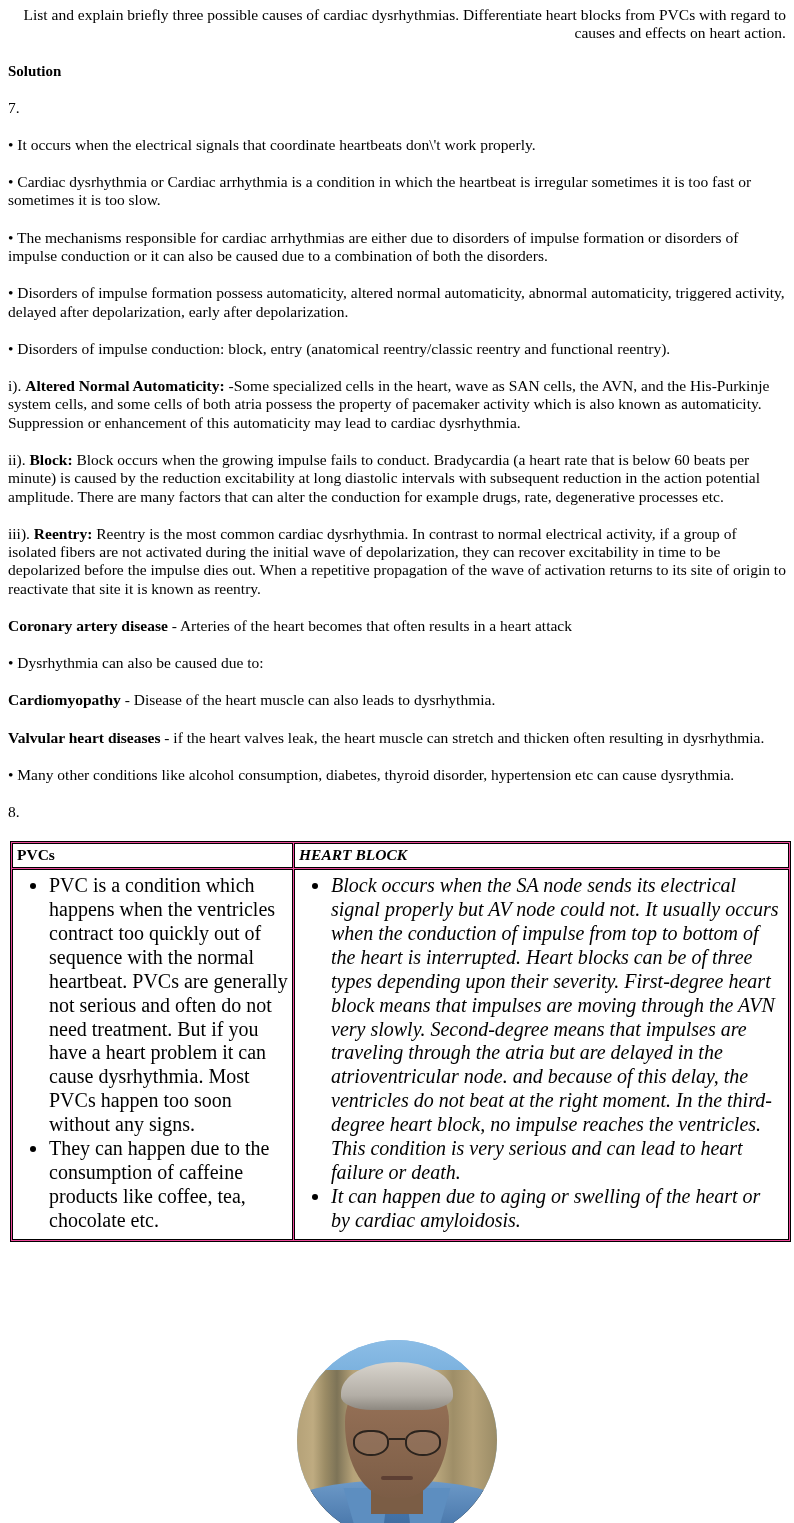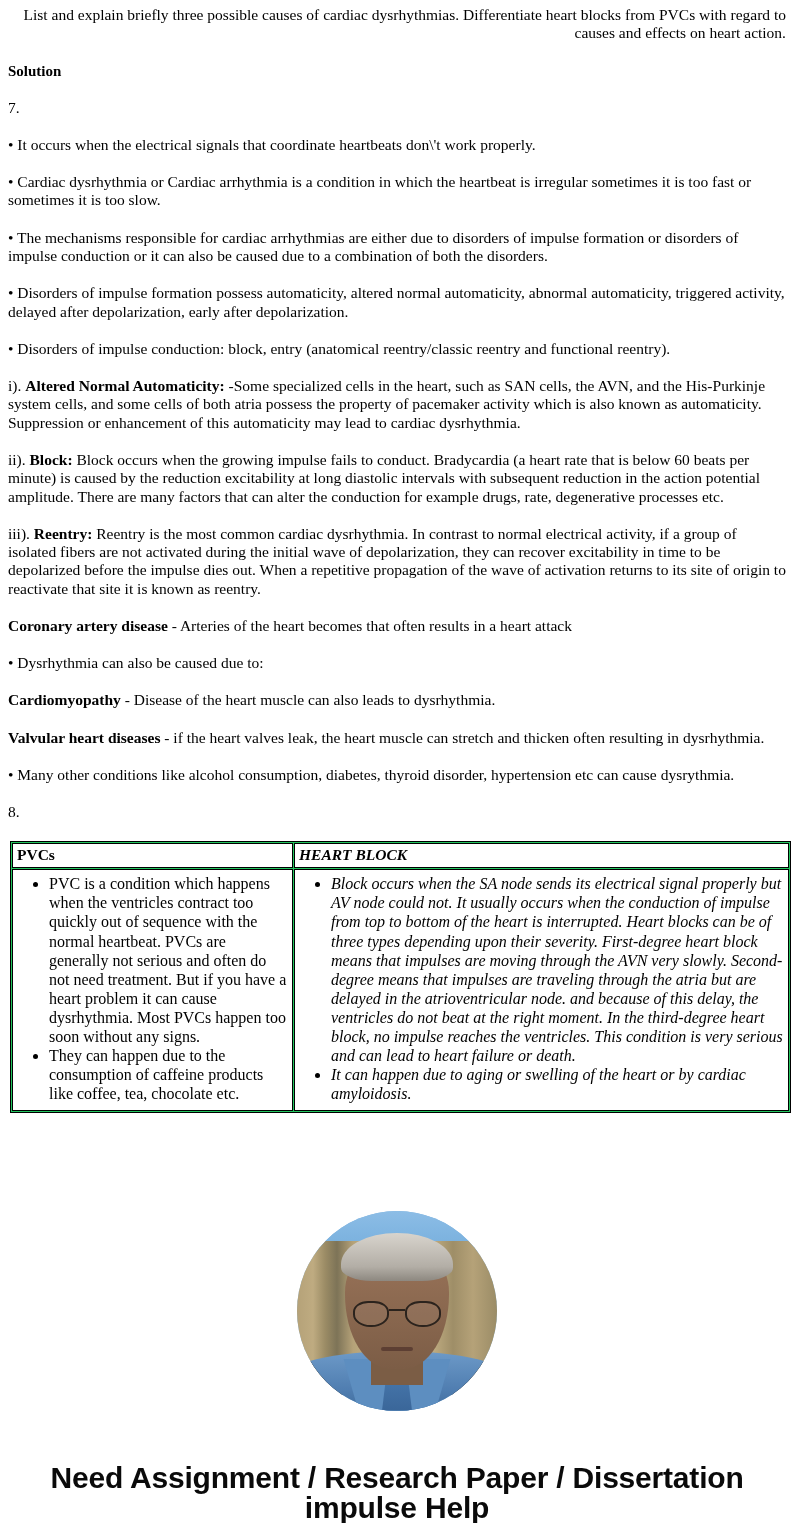--- a/index.html
+++ b/index.html
@@ -48,21 +48,21 @@
   }
 
   
   .cmp-table {
     width: 778px;
     margin: 19px 0 0 2px;
     border: 1px solid #000;
     border-collapse: separate;
     border-spacing: 1px;
     table-layout: fixed;
-    background: #22c55e;
+    background: #ec4899;
   }
   .cmp-table td {
     border: 1px solid #000;
     vertical-align: top;
     padding: 0;
     background: #ffffff;
   }
   .cmp-table td.col-left { width: 279px; }
   .cmp-table td.col-right { width: 493px; font-style: italic; }
 
@@ -71,21 +71,21 @@
     font-weight: bold;
     line-height: 1.2;
     padding: 2px 2px 3px 4px;
   }
   .cell-body ul {
     margin: 4px 0 6px 0;
     padding-left: 36px;
     list-style-type: disc;
   }
   .cell-body li {
-    font-size: 16px;
+    font-size: 20px;
     line-height: 1.195;
     margin: 0 0 0 0;
     padding: 0 4px 0 0;
   }
 
   
   .avatar-wrap {
     width: 100%;
     display: flex;
     justify-content: center;
@@ -230,21 +230,21 @@
   <h3 class="solution-heading">Solution</h3>
 
   <p class="para">7.</p>
 
   <p class="para">• It occurs when the electrical signals that coordinate heartbeats don\'t work properly.</p>
   <p class="para">• Cardiac dysrhythmia or Cardiac arrhythmia is a condition in which the heartbeat is irregular sometimes it is too fast or sometimes it is too slow.</p>
   <p class="para">• The mechanisms responsible for cardiac arrhythmias are either due to disorders of impulse formation or disorders of impulse conduction or it can also be caused due to a combination of both the disorders.</p>
   <p class="para">• Disorders of impulse formation possess automaticity, altered normal automaticity, abnormal automaticity, triggered activity, delayed after depolarization, early after depolarization.</p>
   <p class="para">• Disorders of impulse conduction: block, entry (anatomical reentry/classic reentry and functional reentry).</p>
 
-  <p class="para"><span>i). </span><span class="lead">Altered Normal Automaticity:</span><span> -Some specialized cells in the heart, such as SAN cells, the AVN, and the His-Purkinje system cells, and some cells of both atria possess the property of pacemaker activity which is also known as automaticity. Suppression or enhancement of this automaticity may lead to cardiac dysrhythmia.</span></p>
+  <p class="para"><span>i). </span><span class="lead">Altered Normal Automaticity:</span><span> -Some specialized cells in the heart, wave as SAN cells, the AVN, and the His-Purkinje system cells, and some cells of both atria possess the property of pacemaker activity which is also known as automaticity. Suppression or enhancement of this automaticity may lead to cardiac dysrhythmia.</span></p>
 
   <p class="para"><span>ii). </span><span class="lead">Block:</span><span> Block occurs when the growing impulse fails to conduct. Bradycardia (a heart rate that is below 60 beats per minute) is caused by the reduction excitability at long diastolic intervals with subsequent reduction in the action potential amplitude. There are many factors that can alter the conduction for example drugs, rate, degenerative processes etc.</span></p>
 
   <p class="para"><span>iii). </span><span class="lead">Reentry:</span><span> Reentry is the most common cardiac dysrhythmia. In contrast to normal electrical activity, if a group of isolated fibers are not activated during the initial wave of depolarization, they can recover excitability in time to be depolarized before the impulse dies out. When a repetitive propagation of the wave of activation returns to its site of origin to reactivate that site it is known as reentry.</span></p>
 
   <p class="para"><span class="lead">Coronary artery disease</span><span> - Arteries of the heart becomes that often results in a heart attack</span></p>
 
   <p class="para">• Dysrhythmia can also be caused due to:</p>
 
   <p class="para"><span class="lead">Cardiomyopathy</span><span> - Disease of the heart muscle can also leads to dysrhythmia.</span></p>

